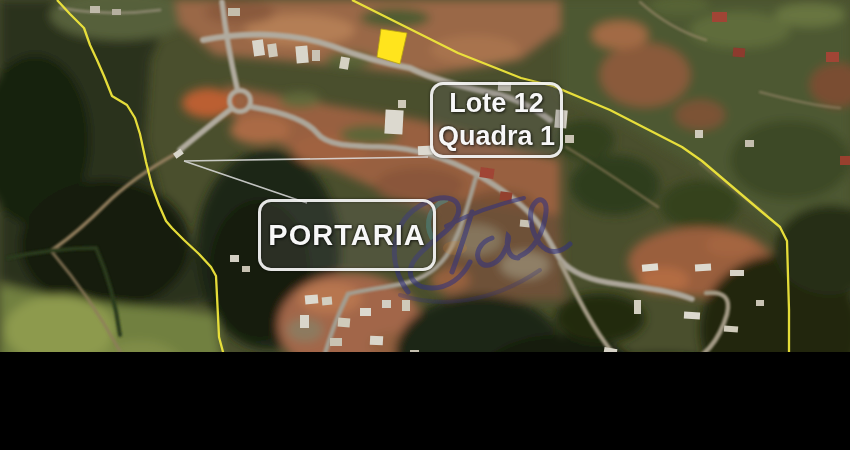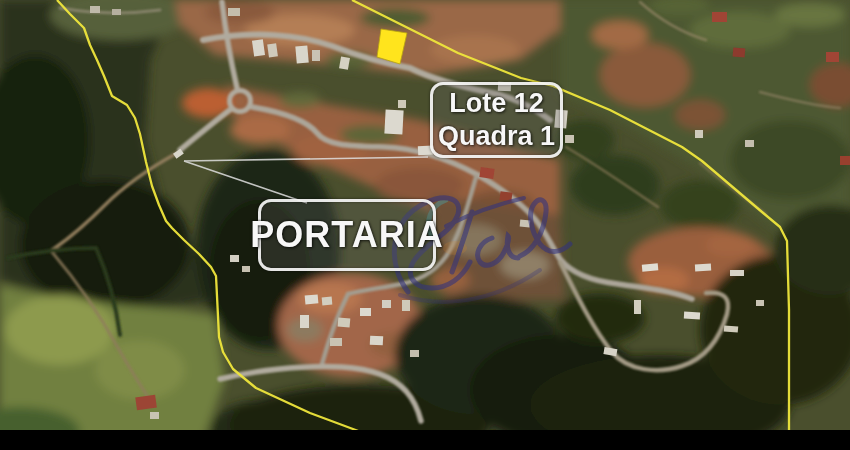--- a/index.html
+++ b/index.html
@@ -1,31 +1,31 @@
 <!DOCTYPE html>
 <html><head>
 <meta charset="utf-8">
 <style>
   html,body{margin:0;padding:0;background:#000;}
-  .stage{position:relative;width:850px;height:430px;overflow:hidden;
+  .stage{position:relative;width:850px;height:352px;overflow:hidden;
          font-family:"Liberation Sans",sans-serif;}
   .stage svg.scene{position:absolute;left:0;top:0;display:block;}
   .label-box{position:absolute;box-sizing:border-box;
     border:3px solid rgba(246,246,246,.92);
     border-radius:13px;
     background:rgba(105,105,105,.26);
     box-shadow:0 0 3px rgba(0,0,0,.55), inset 0 0 3px rgba(0,0,0,.4);
     color:#f7f7f7;font-weight:bold;text-align:center;
     display:flex;flex-direction:column;justify-content:center;align-items:center;
     text-shadow:1px 1px 3px rgba(0,0,0,.75), -1px -1px 2px rgba(0,0,0,.35);
     white-space:nowrap;}
   .label-box.lote{left:430px;top:82px;width:133px;height:76px;
     font-size:27px;line-height:33px;}
   .label-box.portaria{left:258px;top:199px;width:178px;height:72px;
-    font-size:36px;letter-spacing:1px;}
+    font-size:29px;letter-spacing:1px;}
 </style>
 </head>
 <body>
 
 <div class="stage">
 <svg class="scene" width="850" height="450" viewBox="0 0 850 450">
   <defs>
     <filter id="b5" x="-30%" y="-30%" width="160%" height="160%">
           <feGaussianBlur stdDeviation="5"></feGaussianBlur>
         </filter>

